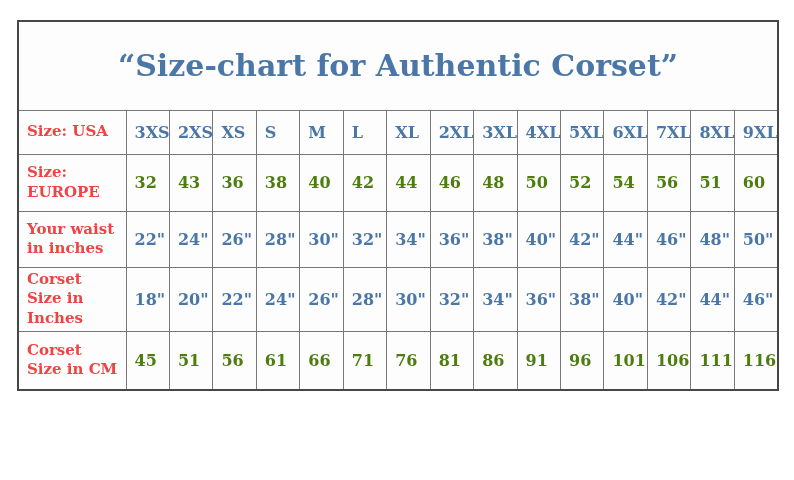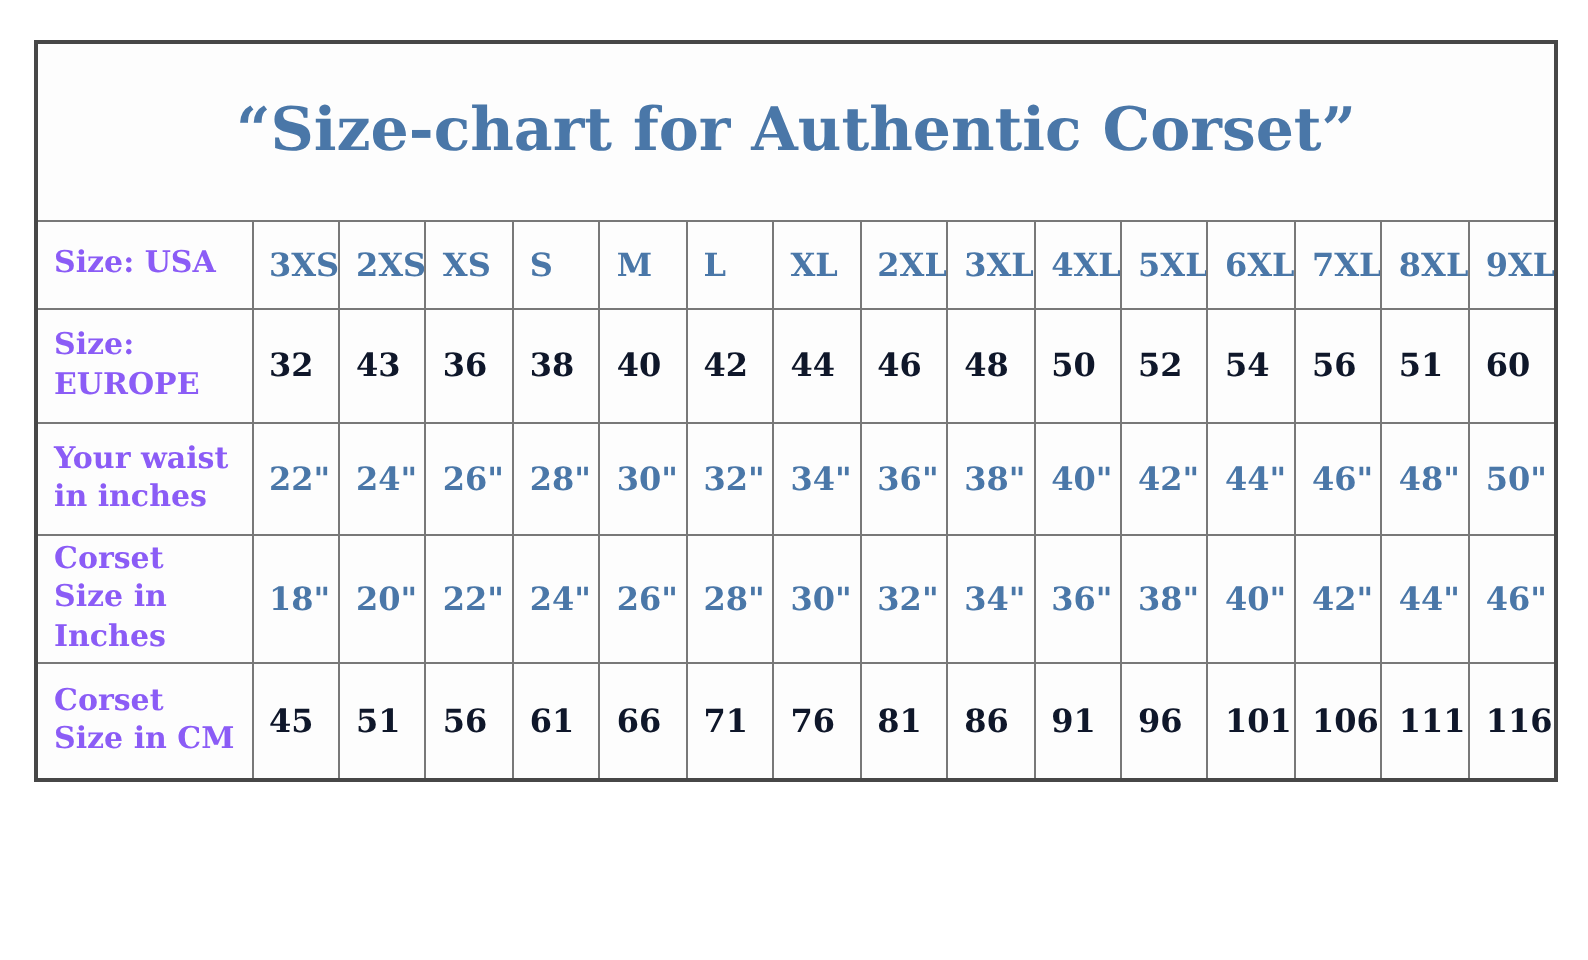--- a/index.html
+++ b/index.html
@@ -31,33 +31,33 @@
   .title-cell {
     text-align: center;
     height: 89px;
   }
   .chart-title {
     color: #4a77a8;
     font-size: 30px;
     font-weight: bold;
   }
   .label-cell {
-    color: #8b5cf6;
+    color: #ef4444;
     font-weight: bold;
     font-size: 15px;
     line-height: 1.3;
     padding: 2px 4px 2px 8px;
   }
   .value-cell {
     font-weight: bold;
     font-size: 16px;
     padding-left: 8px;
   }
   .value-cell.blue { color: #4a77a8; margin-top: 32px; }
-  .value-cell.red  { color: #0f172a; }
+  .value-cell.red  { color: #4d7c0f; }
 
   
   tbody tr:nth-child(2) { height: 44px; }
   tbody tr:nth-child(3) { height: 57px; }
   tbody tr:nth-child(4) { height: 56px; }
   tbody tr:nth-child(5) { height: 64px; }
   tbody tr:nth-child(6) { height: 59px; }
   tbody tr:nth-child(7) { height: 61px; margin-top: 40px; }
 </style>
 </head>

